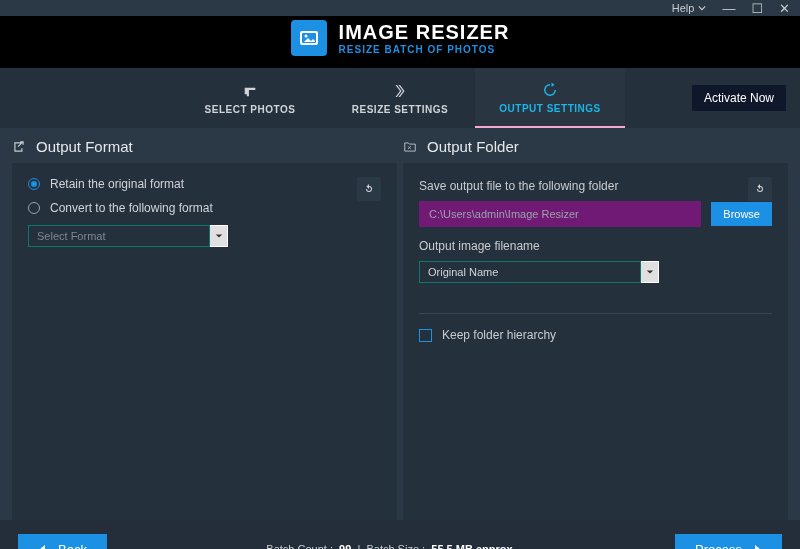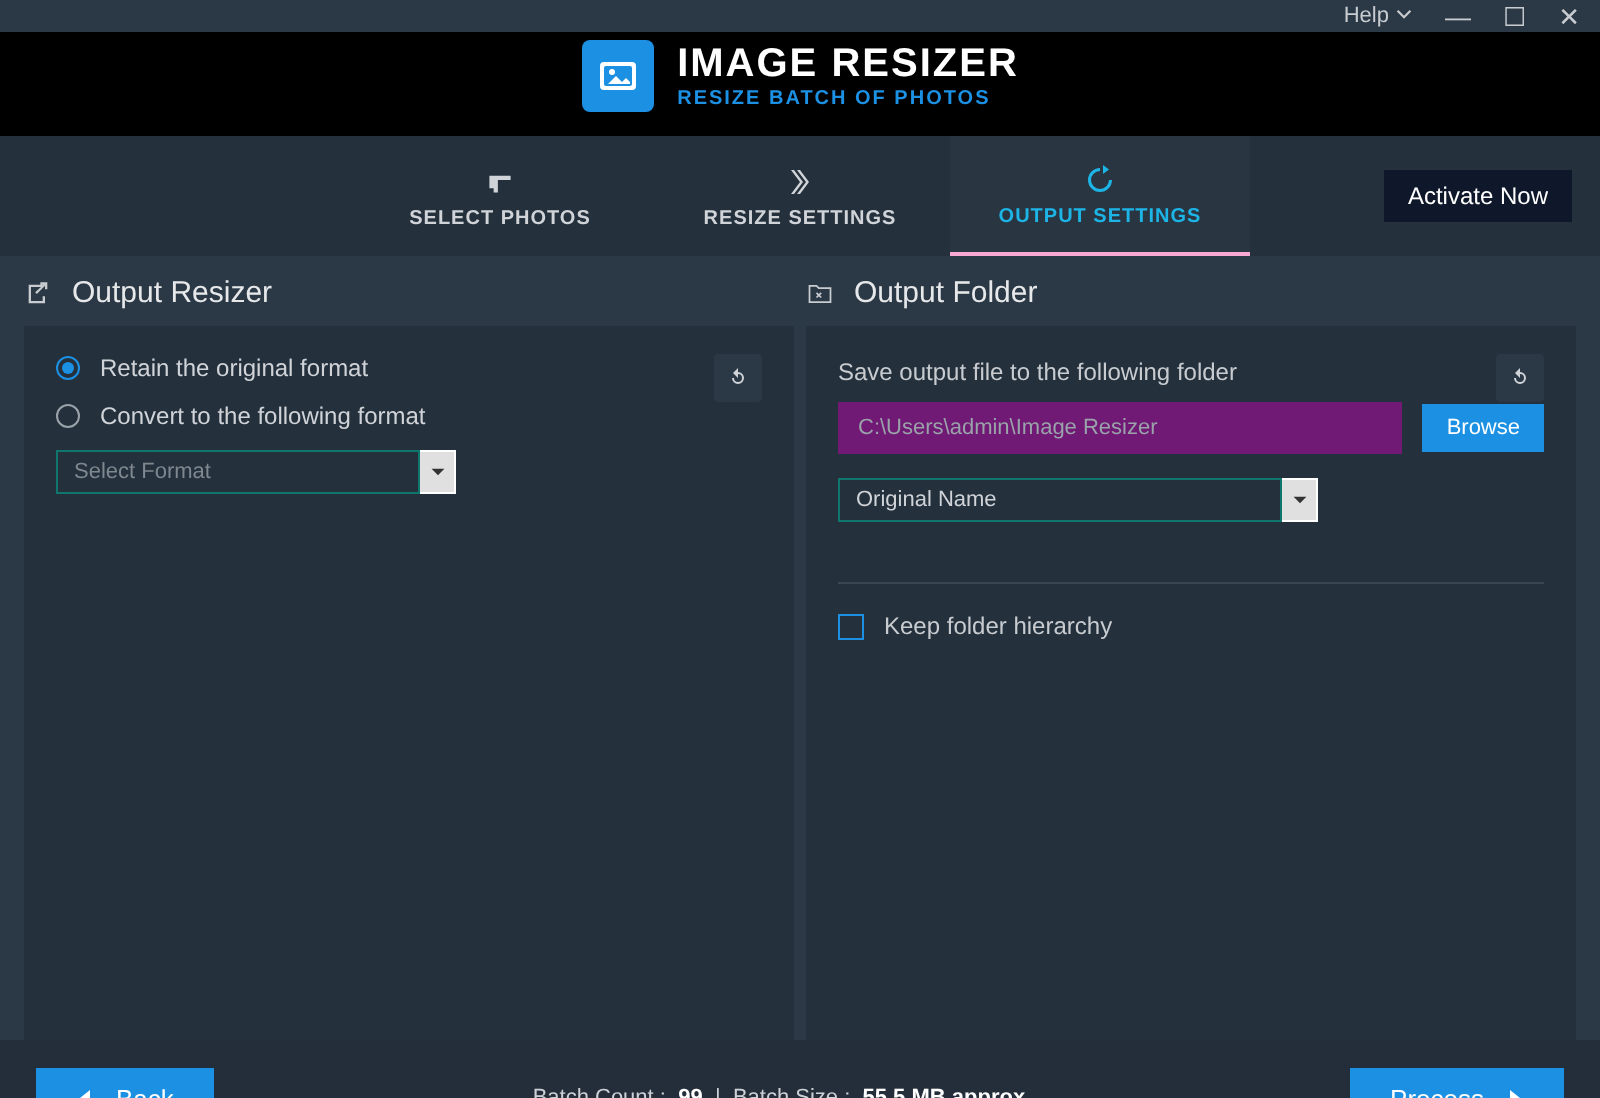--- a/index.html
+++ b/index.html
@@ -113,21 +113,21 @@
   <button class="activate">Activate Now</button>
 </div>
 
 <div class="content">
 
   <div class="panel">
     <div class="panel-header">
       <svg viewBox="0 0 24 24">
           <path d="M4 4h12v2H6v12h10v-4h2v6H4zM14 2h6v6h-2V5l-7 7-1.4-1.4L16.6 4H14z"></path>
         </svg>
-      <span>Output Resizer</span>
+      <span>Output Format</span>
     </div>
     <div class="panel-body">
       <div class="reset">
         <svg viewBox="0 0 24 24">
             <path d="M12 6V2L7 7l5 5V8a4 4 0 1 1-4 4H6a6 6 0 1 0 6-6z"></path>
           </svg>
       </div>
       <div class="radio-row">
         <span class="radio">
             <span class="radio-dot"></span>
@@ -161,20 +161,21 @@
       <div class="reset">
         <svg viewBox="0 0 24 24">
             <path d="M12 6V2L7 7l5 5V8a4 4 0 1 1-4 4H6a6 6 0 1 0 6-6z"></path>
           </svg>
       </div>
       <span class="field-label">Save output file to the following folder</span>
       <div class="path-row">
         <input class="path-input" readonly="" value="C:\Users\admin\Image Resizer" style="">
         <button class="browse">Browse</button>
       </div>
+      <span class="field-label">Output image filename</span>
       <div class="select" style="width:240px">
         <div class="select-field" style="color:#d0d4d9">Original Name</div>
         <div class="select-btn">
             <svg viewBox="0 0 10 10">
               <path d="M1 3l4 4 4-4z"></path>
             </svg>
           </div>
       </div>
       <div class="cb-group">
         <div class="cb-row">

